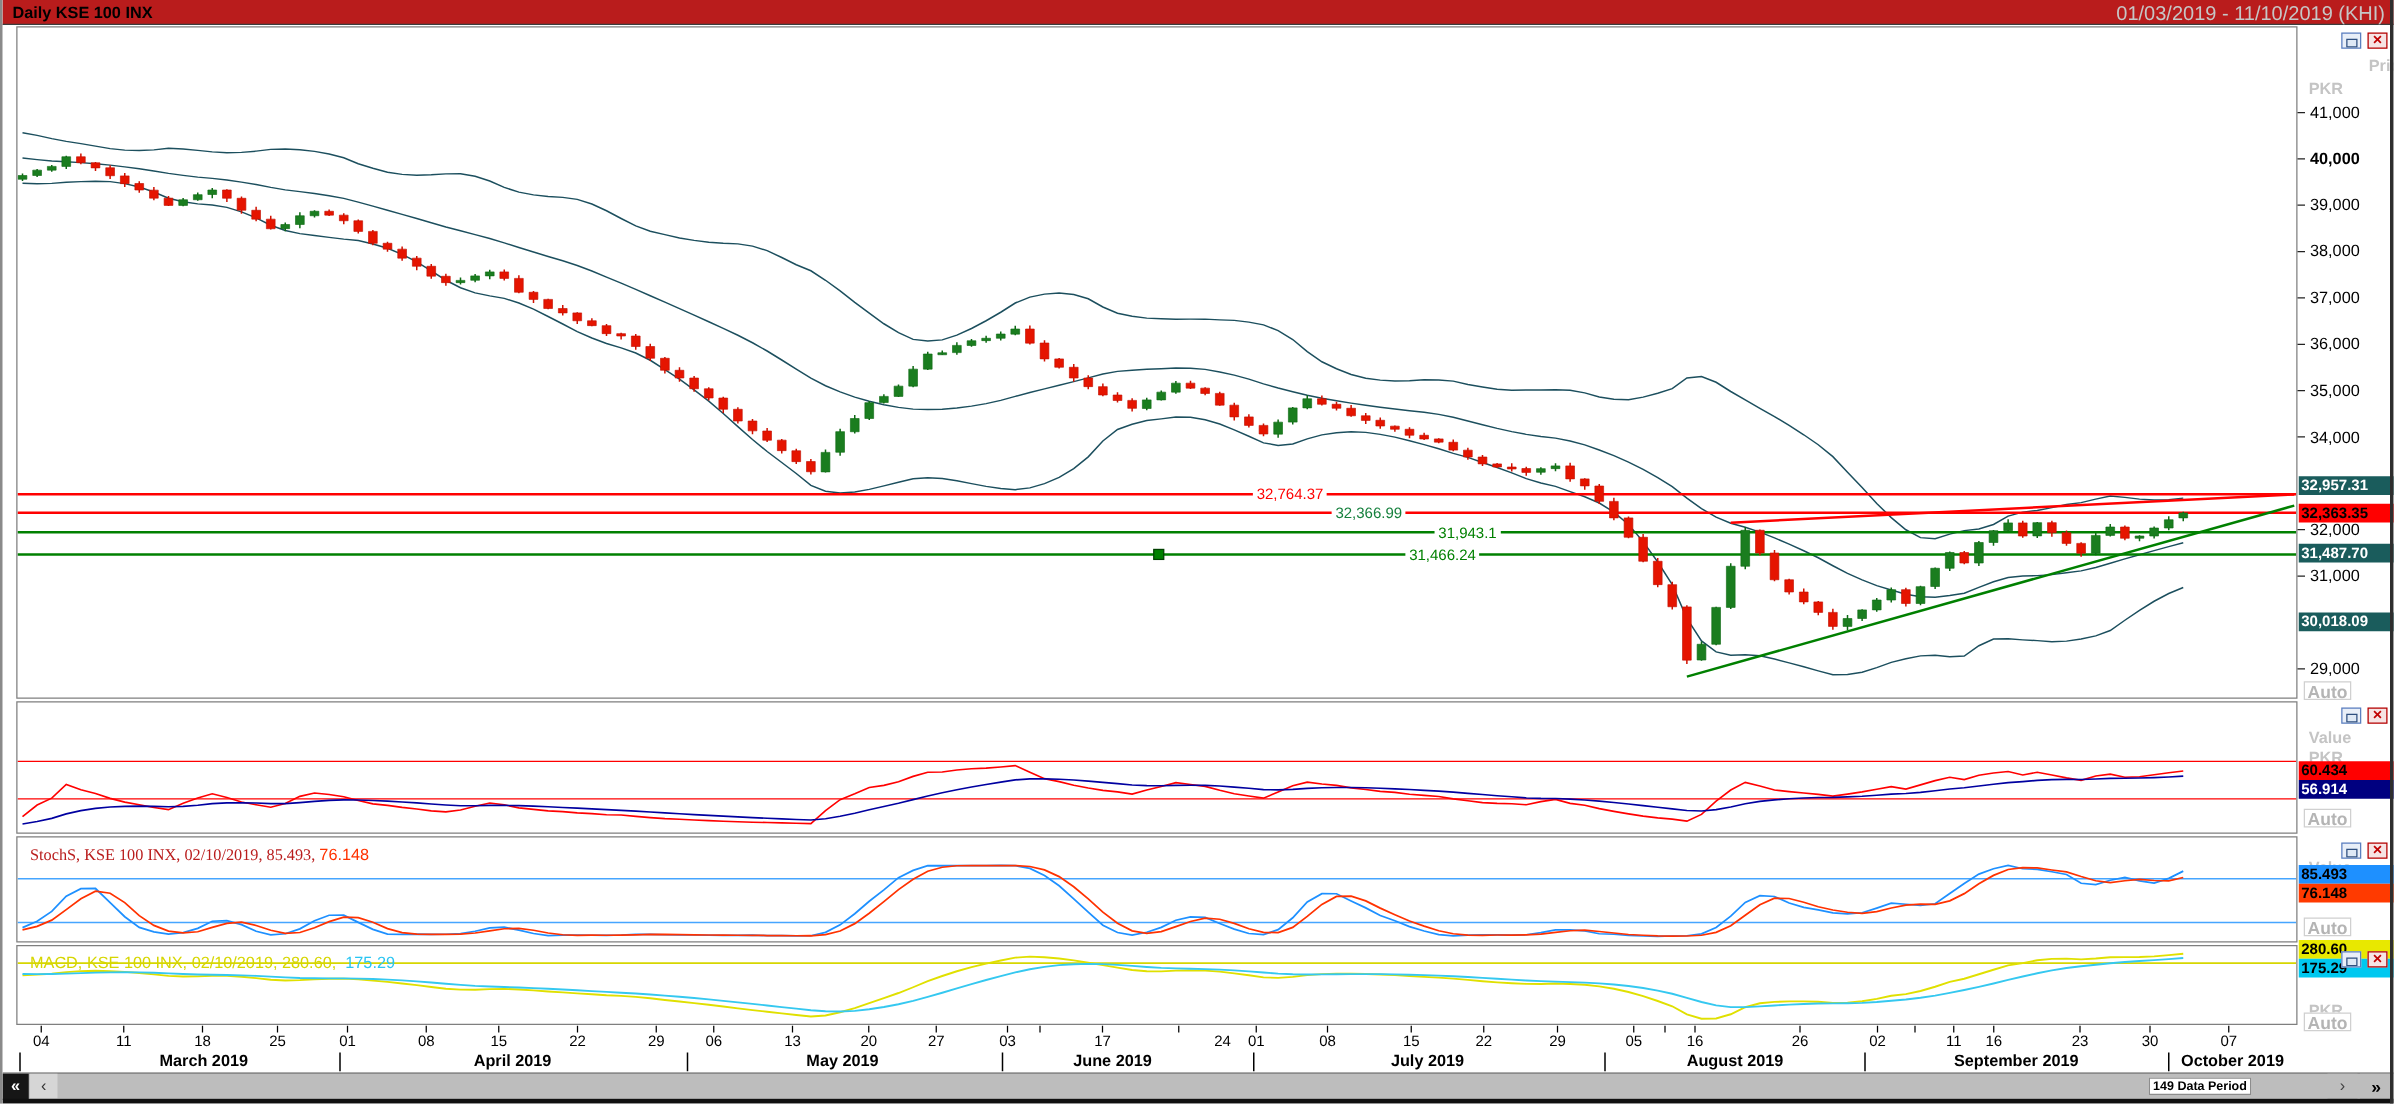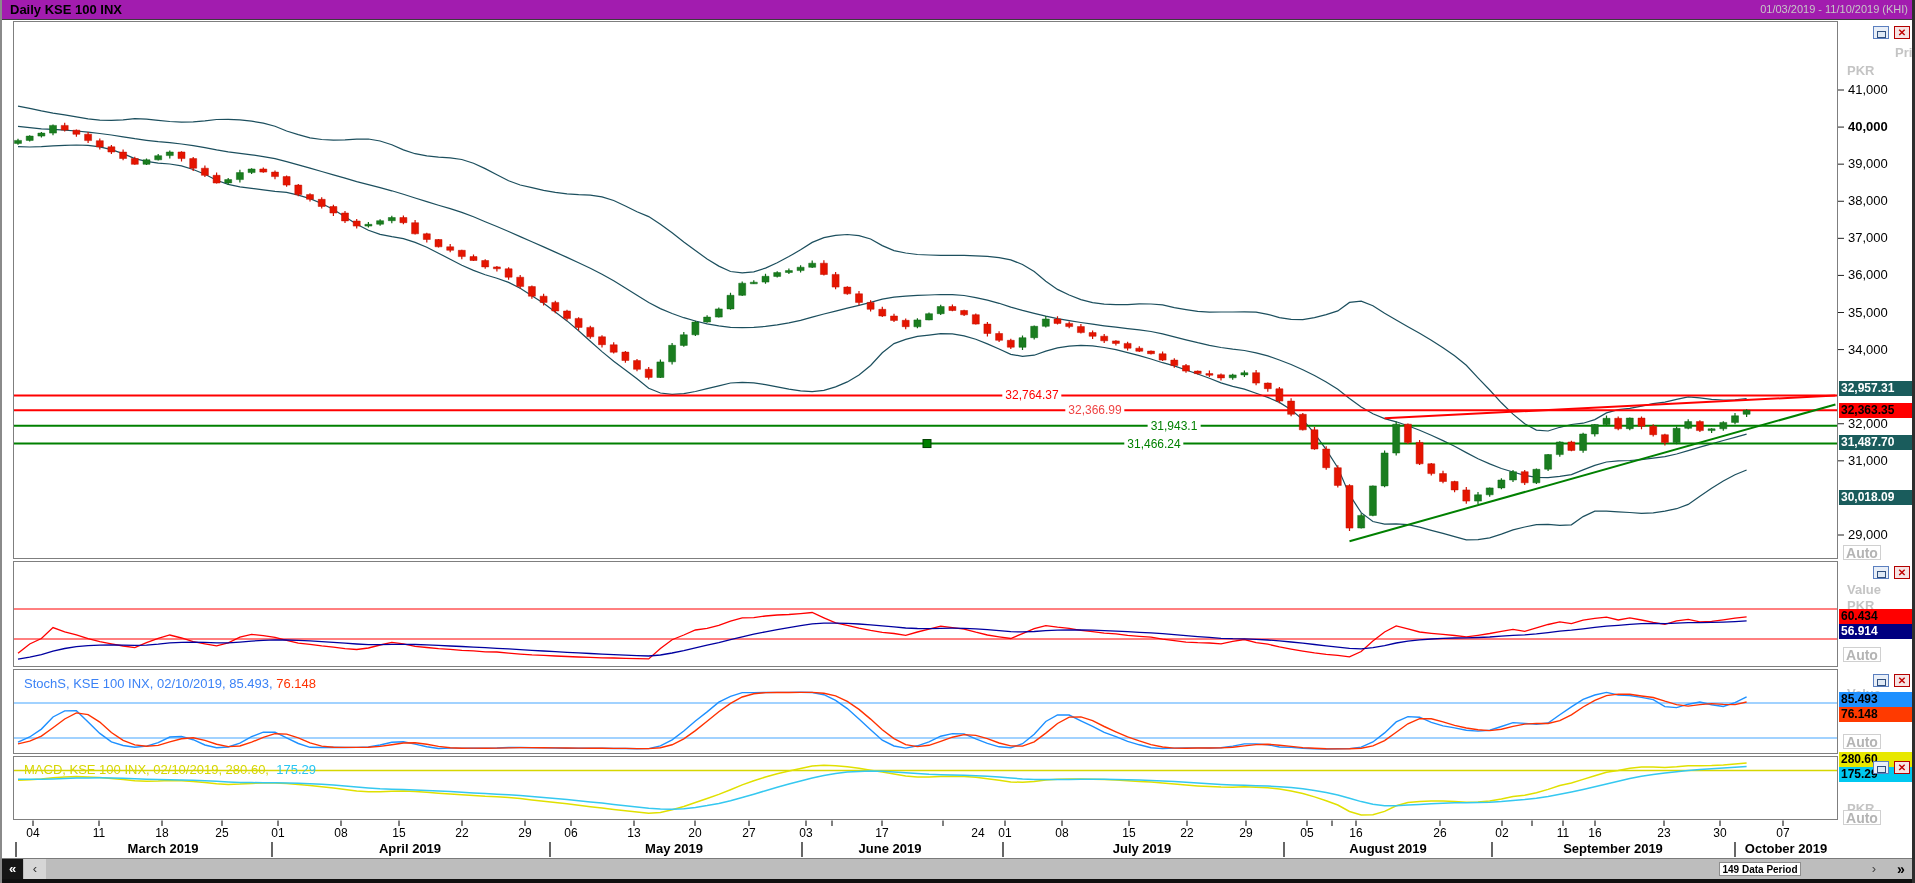--- a/index.html
+++ b/index.html
@@ -1,21 +1,21 @@
 <!DOCTYPE html>
 <html><head>
 <meta charset="utf-8">
 <style>
   html,body{margin:0;padding:0;background:#e8e8e8;font-family:"Liberation Sans",sans-serif;}
   #app{position:relative;width:1915px;height:883px;background:#ffffff;overflow:hidden;
        border-left:2px solid #8a8a8a;box-sizing:border-box;}
   .abs{position:absolute;}
-  #titlebar{left:0;top:0;width:100%;height:20px;background:#a21caf;border-bottom:1px solid #3c3c3c;box-sizing:border-box;}
+  #titlebar{left:0;top:0;width:100%;height:20px;background:#b91c1c;border-bottom:1px solid #3c3c3c;box-sizing:border-box;}
   #title{left:8px;top:2px;font-size:13px;font-weight:bold;color:#000;white-space:nowrap;}
-  #daterange{right:7px;top:3px;font-size:11px;color:#c6c6c6;white-space:nowrap;}
+  #daterange{right:7px;top:3px;font-size:16px;color:#c6c6c6;white-space:nowrap;}
   .panel{background:#fff;border:1px solid #7f7f7f;box-sizing:border-box;}
   #svg-layer{left:0;top:0;pointer-events:none;z-index:5;}
   #labels-layer{left:0;top:0;width:100%;height:100%;z-index:6;pointer-events:none;}
   #labels-layer *{pointer-events:auto;}
   .legend{font-size:13px;white-space:nowrap;z-index:7;}
   .legend span{white-space:pre;}
   .tickl{font-size:13px;color:#000;white-space:nowrap;}
   .axis-title{font-size:13px;font-weight:bold;color:#c4c4c4;white-space:nowrap;}
   .badge{width:79px;height:15px;font-size:12px;font-weight:bold;line-height:15px;padding-left:2px;
          box-sizing:border-box;white-space:nowrap;z-index:8;}
@@ -166,21 +166,21 @@
       </div>
       <div class="win-btn btn-close abs" style="left: 1892px; top: 566px;">✕</div>
       <div class="win-btn btn-min abs" style="left: 1871px; top: 674px;">
         <div></div>
       </div>
       <div class="win-btn btn-close abs" style="left: 1892px; top: 674px;">✕</div>
       <div class="win-btn btn-min abs" style="left: 1871px; top: 761px;">
         <div></div>
       </div>
       <div class="win-btn btn-close abs" style="left: 1892px; top: 761px;">✕</div>
-      <div class="legend abs" style="left: 22px; top: 676px;"><span style="color: #3b82f6;">StochS, KSE 100 INX, 02/10/2019, 85.493, </span><span style="color: rgb(255, 50, 0);">76.148</span></div>
+      <div class="legend abs" style="left: 22px; top: 676px;"><span style="color: #b91c1c; font-family: Liberation Serif, serif;">StochS, KSE 100 INX, 02/10/2019, 85.493, </span><span style="color: rgb(255, 50, 0);">76.148</span></div>
       <div class="legend abs" style="left: 22px; top: 762px;"><span style="color: rgb(214, 214, 0);">MACD, KSE 100 INX, 02/10/2019, 280.60,  </span><span style="color: rgb(41, 197, 242);">175.29</span></div>
       <div class="axis-title abs" style="left: 1845px; top: 45px; z-index: 6; margin-left: 48px;">Price</div>
       <div class="axis-title abs" style="left: 1845px; top: 63px; z-index: 6;">PKR</div>
       <div class="axis-title abs" style="left: 1845px; top: 582px; z-index: 6;">Value</div>
       <div class="axis-title abs" style="left: 1845px; top: 598px; z-index: 6;">PKR</div>
       <div class="axis-title abs" style="left: 1845px; top: 686px; z-index: 6;">Value</div>
       <div class="axis-title abs" style="left: 1845px; top: 801px; z-index: 6;">PKR</div>
       <div class="auto-box abs" style="left: 1841px; top: 545px; z-index: 9;">Auto</div>
       <div class="auto-box abs" style="left: 1841px; top: 647px; z-index: 9;">Auto</div>
       <div class="auto-box abs" style="left: 1841px; top: 734px; z-index: 9;">Auto</div>
@@ -190,21 +190,21 @@
       <div class="tickl abs" style="left: 1846px; top: 156.167px; font-weight: normal;">39,000</div>
       <div class="tickl abs" style="left: 1846px; top: 193.25px; font-weight: normal;">38,000</div>
       <div class="tickl abs" style="left: 1846px; top: 230.333px; font-weight: normal;">37,000</div>
       <div class="tickl abs" style="left: 1846px; top: 267.417px; font-weight: normal;">36,000</div>
       <div class="tickl abs" style="left: 1846px; top: 304.5px; font-weight: normal;">35,000</div>
       <div class="tickl abs" style="left: 1846px; top: 341.583px; font-weight: normal;">34,000</div>
       <div class="tickl abs" style="left: 1846px; top: 415.75px; font-weight: normal;">32,000</div>
       <div class="tickl abs" style="left: 1846px; top: 452.833px; font-weight: normal;">31,000</div>
       <div class="tickl abs" style="left: 1846px; top: 527px; font-weight: normal;">29,000</div>
       <div class="hline-label abs" style="left: 1030px; top: 395.405px; color: rgb(255, 0, 0);">32,764.37</div>
-      <div class="hline-label abs" style="left: 1093px; top: 410.141px; color: #ef4444;">32,366.99</div>
+      <div class="hline-label abs" style="left: 1093px; top: 410.141px; color: #15803d;">32,366.99</div>
       <div class="hline-label abs" style="left: 1172px; top: 425.86px; color: rgb(0, 128, 0);">31,943.1</div>
       <div class="hline-label abs" style="left: 1152px; top: 443.544px; color: rgb(0, 128, 0);">31,466.24</div>
       <div class="badge abs" style="left: 1837px; top: 380.75px; background: rgb(26, 92, 92); color: rgb(255, 255, 255);">32,957.31</div>
       <div class="badge abs" style="left: 1837px; top: 402.776px; background: rgb(255, 0, 0); color: rgb(0, 0, 0);">32,363.35</div>
       <div class="badge abs" style="left: 1837px; top: 435.248px; background: rgb(26, 92, 92); color: rgb(255, 255, 255);">31,487.70</div>
       <div class="badge abs" style="left: 1837px; top: 489.746px; background: rgb(26, 92, 92); color: rgb(255, 255, 255);">30,018.09</div>
       <div class="badge abs" style="left: 1837px; top: 608.674px; background: rgb(255, 0, 0); color: rgb(0, 0, 0);">60.434</div>
       <div class="badge abs" style="left: 1837px; top: 623.674px; background: rgb(0, 0, 128); color: rgb(255, 255, 255);">56.914</div>
       <div class="badge abs" style="left: 1837px; top: 692.296px; background: rgb(30, 144, 255); color: rgb(0, 0, 0);">85.493</div>
       <div class="badge abs" style="left: 1837px; top: 707.296px; background: rgb(255, 58, 0); color: rgb(0, 0, 0);">76.148</div>

